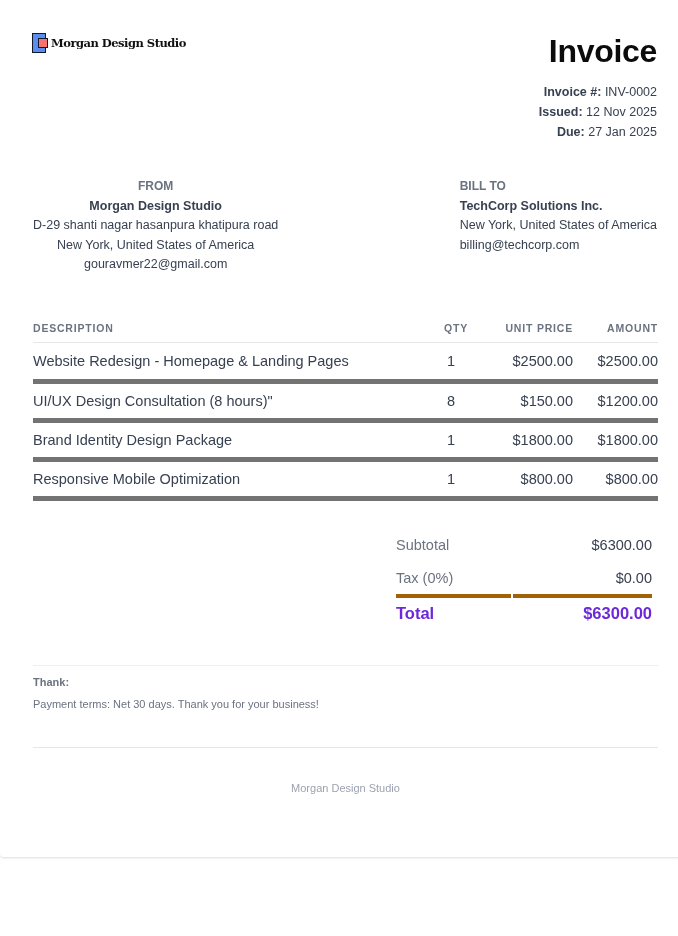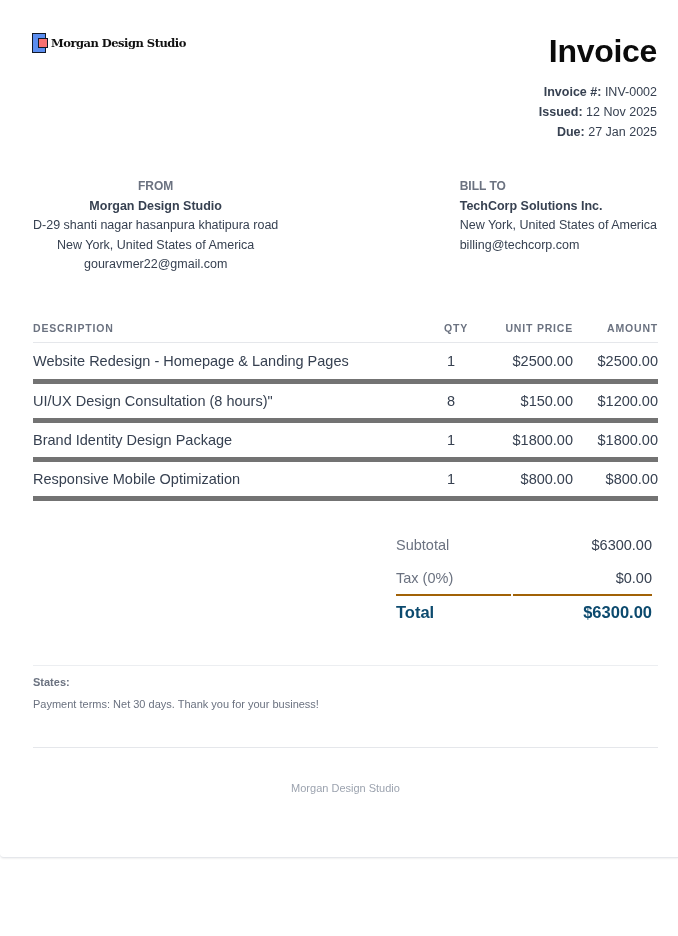--- a/index.html
+++ b/index.html
@@ -38,21 +38,21 @@
     .items td { font-size: 14.5px; color: #374151; height: 39px; border-bottom: 5px solid #737373; }
     .items .c-qty { width: 60px; text-align: center; }
     .items .c-price { width: 92px; text-align: right; }
     .items .c-amt { width: 85px; text-align: right; margin-top: 27px; }
     .items th.c-qty { padding-left: 10px; }
 
     
     .totals { position: absolute; left: 396px; top: 528px; width: 260px; border-collapse: separate; border-spacing: 2px 0; margin-left: -2px; }
     .totals td { font-size: 14.5px; height: 33px; color: #6b7280; }
     .totals td.val { text-align: right; color: #374151; }
-    .totals tr.total td { font-weight: bold; color: #0c4a6e; font-size: 16.5px; border-top: 2px solid #a16207; height: 34px; }
+    .totals tr.total td { font-weight: bold; color: #6d28d9; font-size: 16.5px; border-top: 4px solid #a16207; height: 34px; }
 
     
     .notes { position: absolute; left: 33px; top: 665px; width: 625px; border-top: 1px solid #eceef1; padding-top: 10px; }
     .notes-label { font-size: 11px; font-weight: bold; color: #6b7280; }
     .notes-text { font-size: 11px; color: #6b7280; margin-top: 10px; }
 
     
     .footer { position: absolute; left: 33px; top: 747px; width: 625px; border-top: 1px solid #e5e7eb; text-align: center; padding-top: 28px; }
     .footer div { font-size: 11px; color: #9ca3af; line-height: 24px; }
   </style>
@@ -140,21 +140,21 @@
       <td class="val">$0.00</td>
     </tr>
     <tr class="total">
       <td>Total</td>
       <td class="val">$6300.00</td>
     </tr>
   </tbody>
     </table>
 
   <div class="notes">
-    <div class="notes-label">States:</div>
+    <div class="notes-label">Thank:</div>
     <div class="notes-text">Payment terms: Net 30 days. Thank you for your business!</div>
   </div>
 
   <div class="footer">
     <div>Morgan Design Studio</div>
   </div>
 
 </div>
 
 </body></html>

